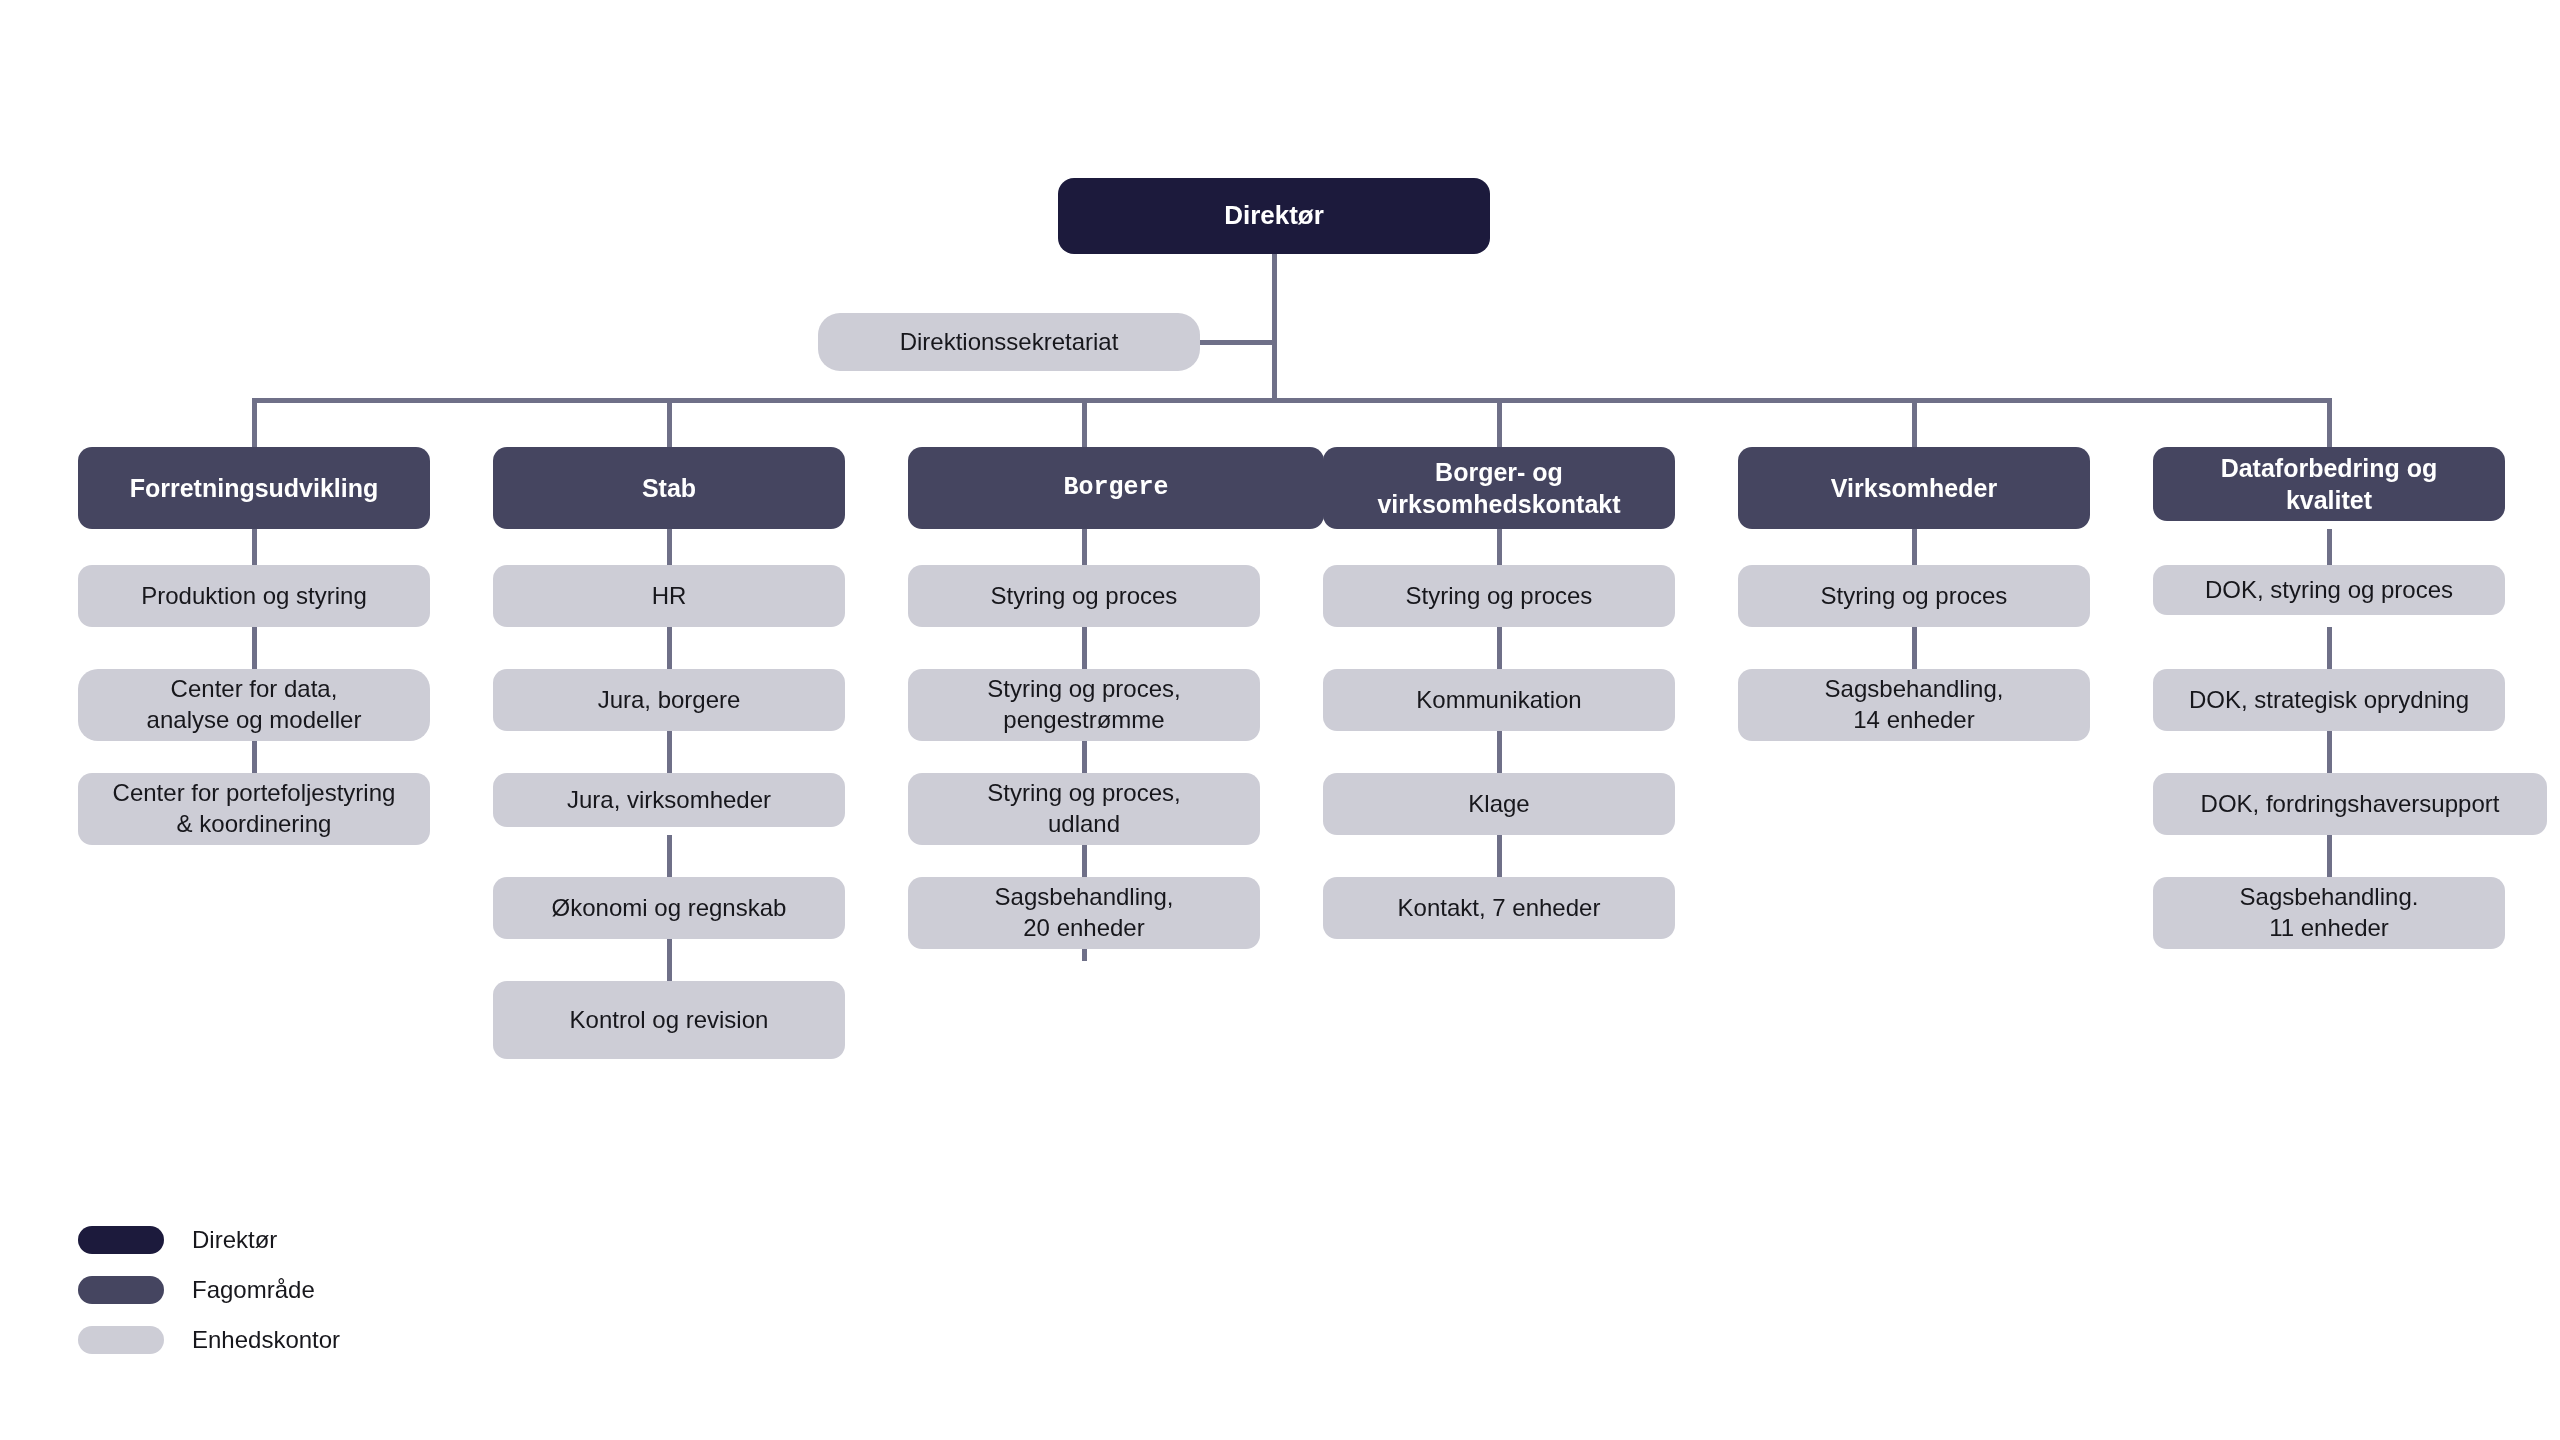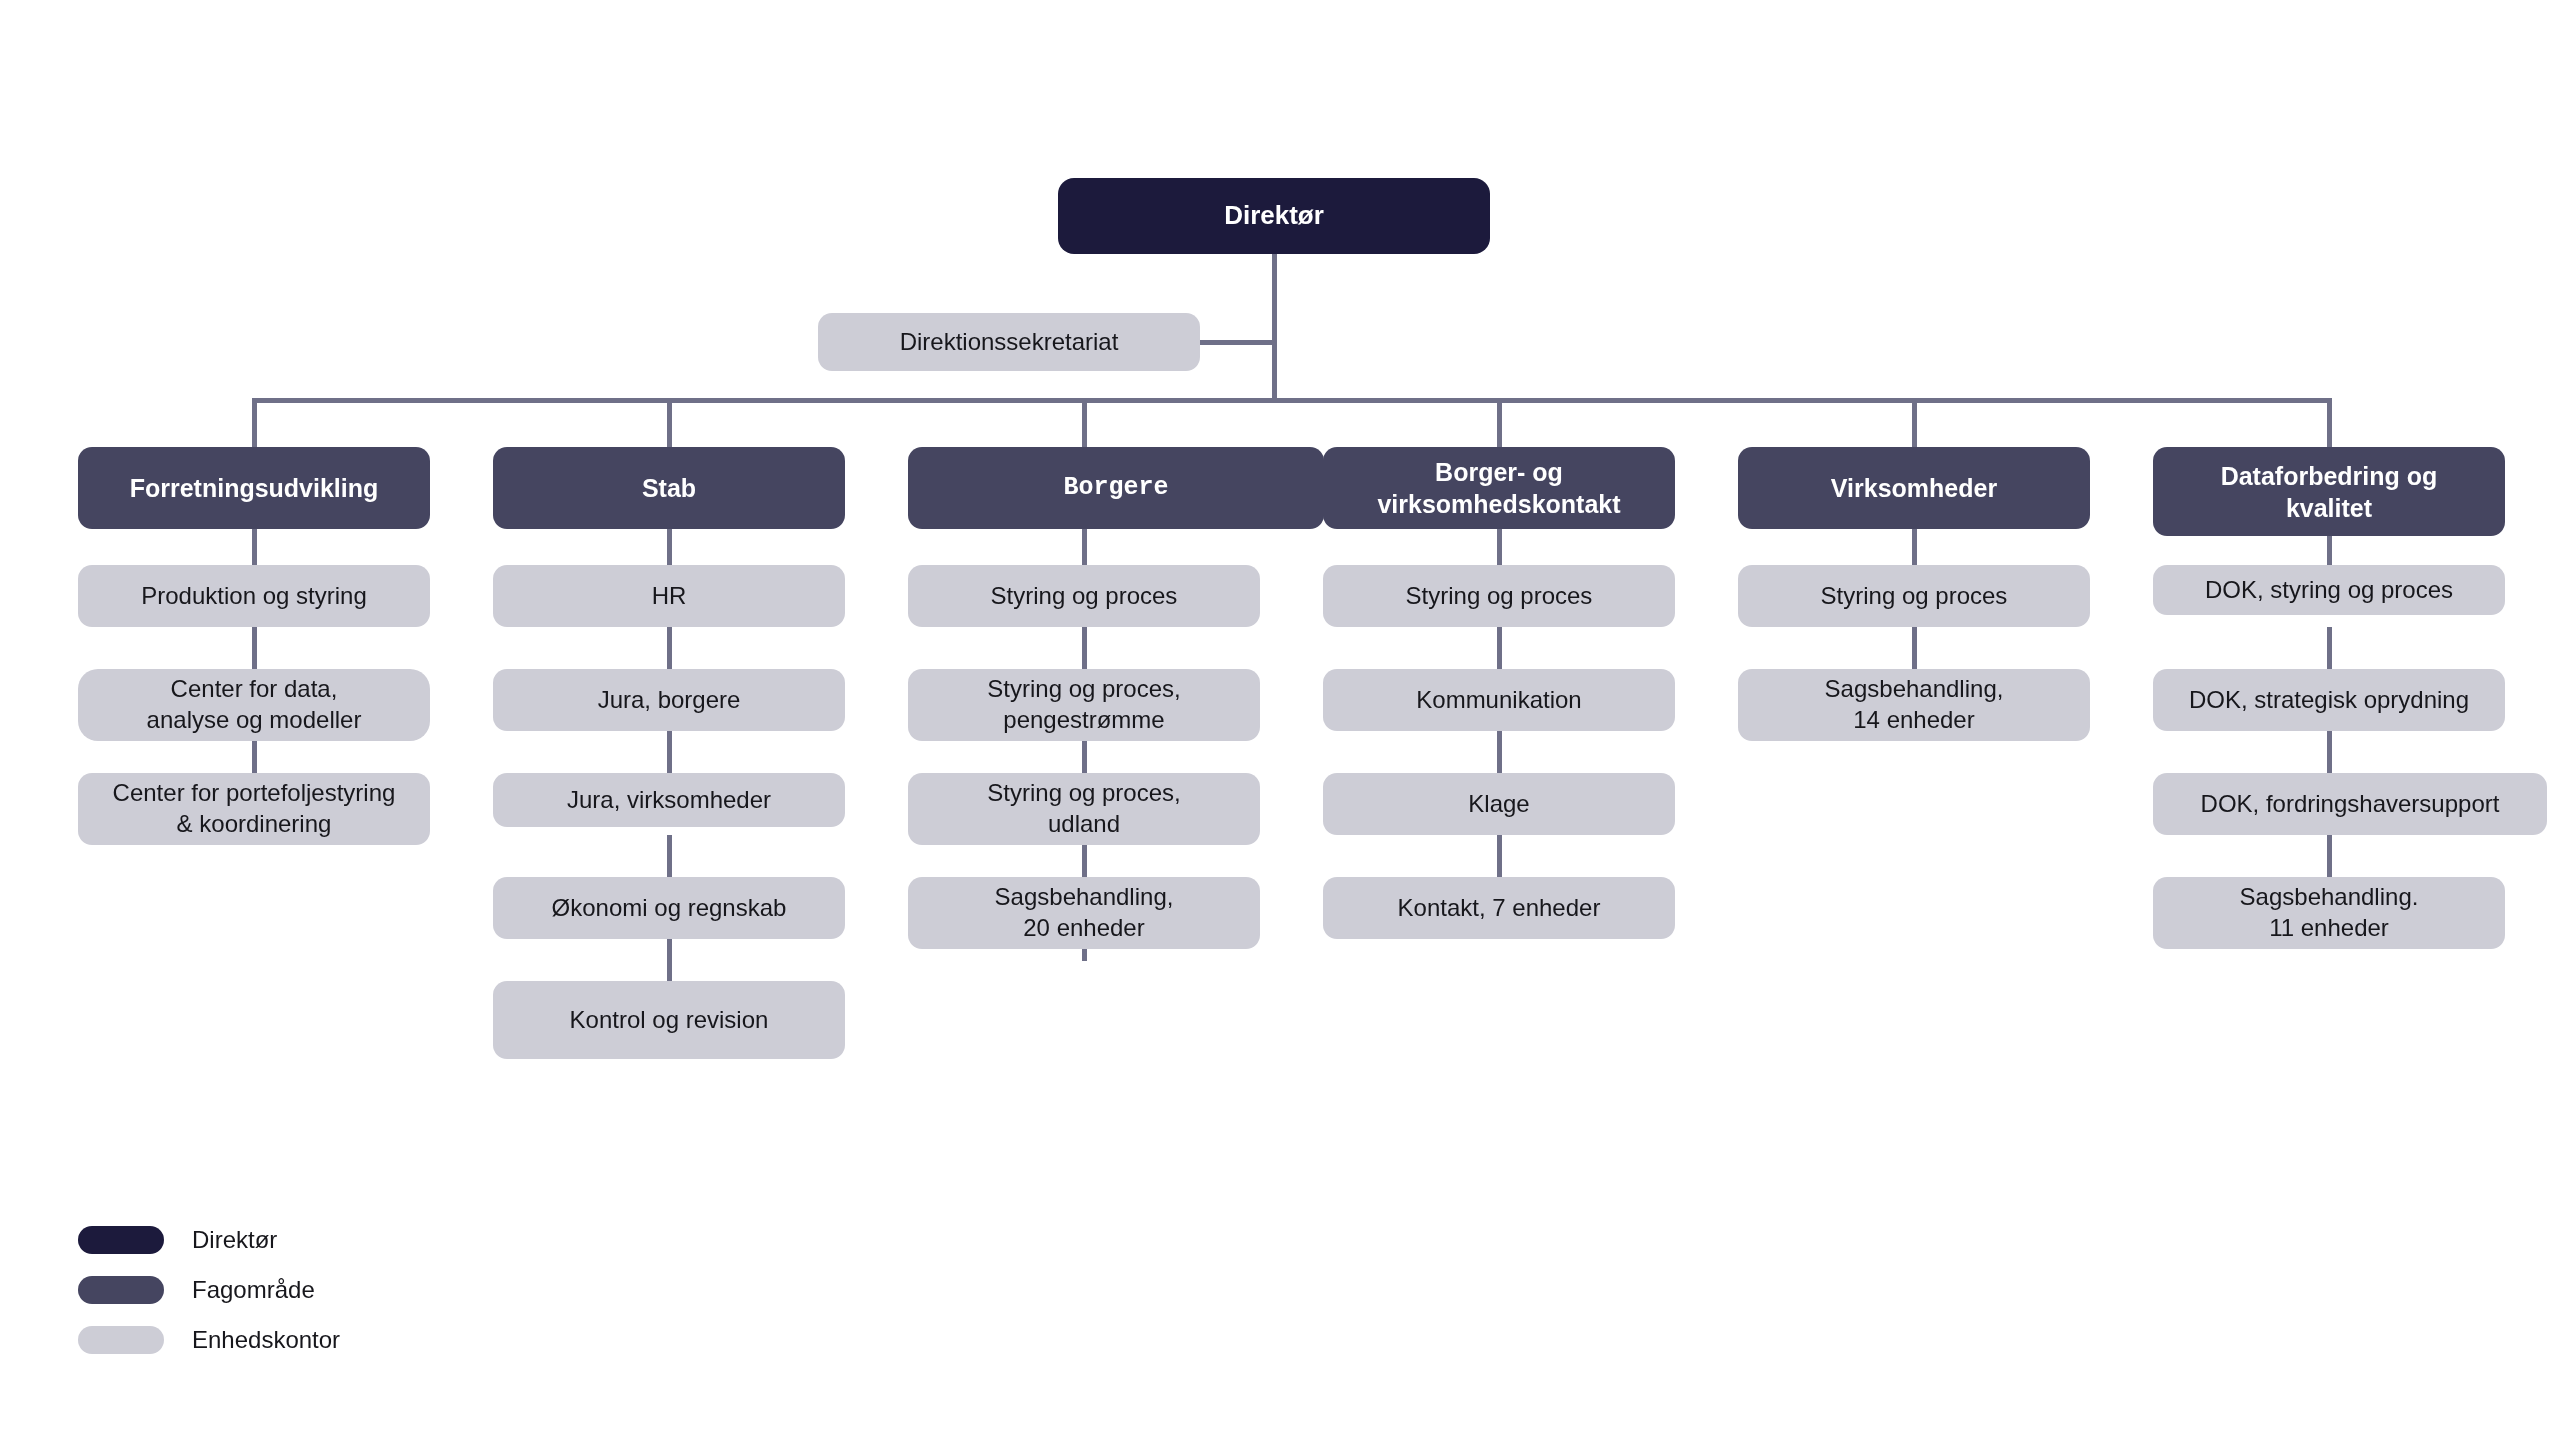--- a/index.html
+++ b/index.html
@@ -64,21 +64,21 @@
     color: #17171c;
     font-weight: normal;
     font-size: 24px;
   }
 
   .node-secretariat {
     background: #cdcdd6;
     color: #17171c;
     font-weight: normal;
     font-size: 24px;
-    border-radius: 14px;
+    border-radius: 22px;
   }
 
   
   #legend {
     position: absolute;
     left: 78px;
     top: 1215px;
   }
   .legend-row {
     display: flex;
@@ -167,21 +167,21 @@
       <div class="node node-area" style="left: 1323px; top: 447px; width: 352px; height: 82px;">Borger- og
 virksomhedskontakt</div>
       <div class="node node-unit" style="left: 1323px; top: 565px; width: 352px; height: 62px;">Styring og proces</div>
       <div class="node node-unit" style="left: 1323px; top: 669px; width: 352px; height: 62px;">Kommunikation</div>
       <div class="node node-unit" style="left: 1323px; top: 773px; width: 352px; height: 62px;">Klage</div>
       <div class="node node-unit" style="left: 1323px; top: 877px; width: 352px; height: 62px;">Kontakt, 7 enheder</div>
       <div class="node node-area" style="left: 1738px; top: 447px; width: 352px; height: 82px;">Virksomheder</div>
       <div class="node node-unit" style="left: 1738px; top: 565px; width: 352px; height: 62px;">Styring og proces</div>
       <div class="node node-unit" style="left: 1738px; top: 669px; width: 352px; height: 72px;">Sagsbehandling,
 14 enheder</div>
-      <div class="node node-area" style="left: 2153px; top: 447px; width: 352px; height: 89px;">Dataforbedring og
+      <div class="node node-area" style="left: 2153px; top: 447px; width: 352px; height: 74px;">Dataforbedring og
 kvalitet</div>
       <div class="node node-unit" style="left: 2153px; top: 565px; width: 352px; height: 50px;">DOK, styring og proces</div>
       <div class="node node-unit" style="left: 2153px; top: 669px; width: 352px; height: 62px;">DOK, strategisk oprydning</div>
       <div class="node node-unit" style="left: 2153px; top: 773px; width: 394px; height: 62px;">DOK, fordringshaversupport</div>
       <div class="node node-unit" style="left: 2153px; top: 877px; width: 352px; height: 72px;">Sagsbehandling.
 11 enheder</div>
     </div>
 
   <div id="legend">
       <div class="legend-row">

